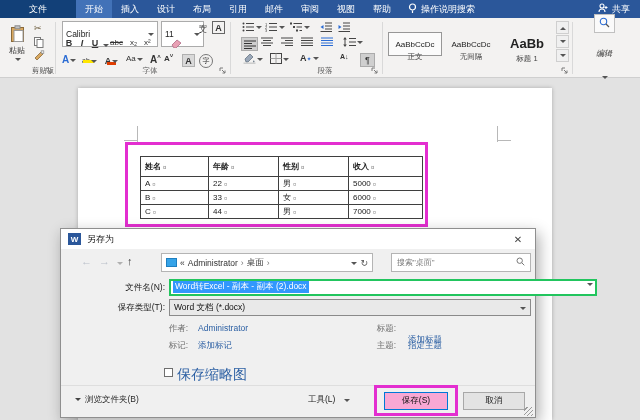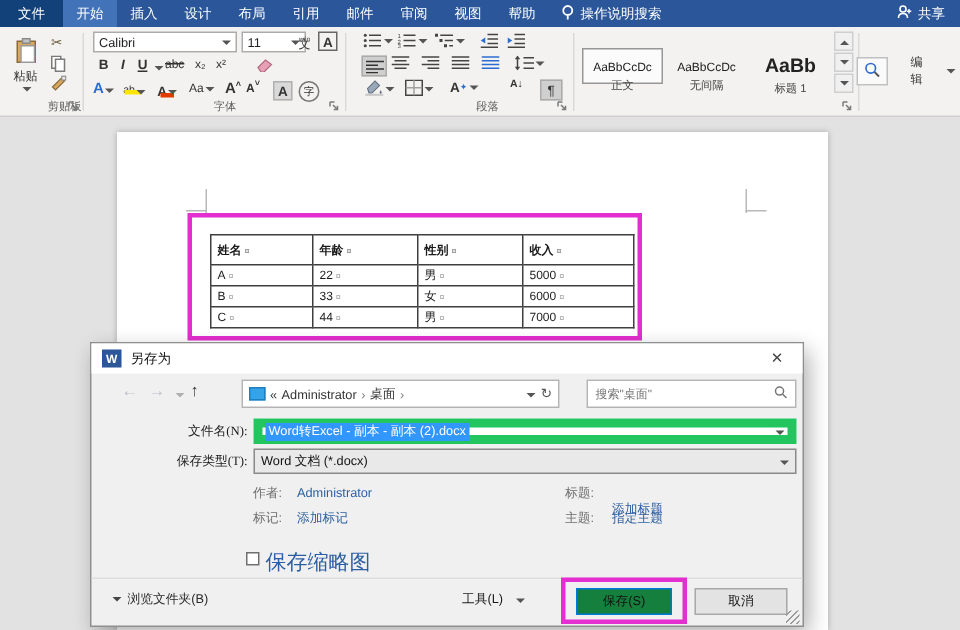--- a/index.html
+++ b/index.html
@@ -2,35 +2,35 @@
 <html><head>
 <meta charset="utf-8">
 <style>
   * { margin:0; padding:0; box-sizing:border-box; }
   body { font-family:"Liberation Sans","DejaVu Sans",sans-serif; }
   #screen { position:relative; width:640px; height:420px; overflow:hidden; background:#e2e2e2; }
 
   
   .tabbar { position:absolute; left:0; top:0; width:640px; height:18px; background:#2b579a; display:flex; align-items:stretch; }
   .tab { color:#fff; font-size:9px; padding:0 9px; display:flex; align-items:center; cursor:default; }
-  .tab.file { background:#124078; padding:0 12px;text-align:right; }
+  .tab.file { background:#124078; padding:0 29px;text-align:right; }
   .tab.sel { background:#4272b8; }
   .tellme { display:flex; align-items:center; color:#fff; font-size:9px; padding:0 8px; gap:4px; }
   .share { margin-left:auto; display:flex; align-items:center; color:#fff; font-size:9px; padding:0 10px; gap:4px; }
 
   
   .ribbon { position:absolute; left:0; top:18px; width:640px; height:60px; background:#f3f2f1; border-bottom:1px solid #cfcfcf; }
   .gsep { position:absolute; top:4px; width:1px; height:52px; background:#d9d9d9; }
   .glabel { position:absolute; top:48px; font-size:7.5px; color:#5d5d5d; text-align:center;margin-left:18px; }
   .lnch { position:absolute; top:49px; width:8px; height:8px; }
   .lnch svg { display:block; }
   .rbtn { position:absolute; display:flex; align-items:center; justify-content:center; font-size:8px; color:#333; }
   .pressed { background:#cfcfcf; border:1px solid #ababab; }
   .dd { width:0; height:0; border:3px solid transparent; border-top-color:#555; display:inline-block; margin-left:1px; position:relative; top:2px; }
-  .combo { position:absolute; background:#fff; border:1px solid #ababab; font-size:8.5px; color:#222; display:flex; align-items:center; padding:0 3px; height:14px; }
+  .combo { position:absolute; background:#fff; border:1px solid #ababab; font-size:8.5px; color:#222; display:flex; align-items:center; padding:12px 3px; height:14px; }
   .combo .dd { margin-left:auto; }
   .mini { font-size:9px; color:#6a5a3a; }
   .ltr { font-size:9px; font-weight:bold; color:#333; }
   .ylw { position:absolute; left:1px; bottom:1px; width:11px; height:3px; background:#ffe600; }
   .red { position:absolute; left:2px; bottom:1px; width:9px; height:3px; background:#e03c00; }
 
   
   .card { position:absolute; top:14px; width:54px; height:24px; border:1px solid transparent; text-align:center; }
   .card.sel { border-color:#979797; background:#fbfbfb; }
   .card .prev { font-size:8px; color:#222; margin-top:7px; }
@@ -53,34 +53,34 @@
   
   .dialog { position:absolute; left:60px; top:228px; width:476px; height:190px; background:#f0f0f0; border:1px solid #8f8f8f; box-shadow:3px 5px 14px rgba(0,0,0,.32); }
   .dtitle { position:absolute; left:0; top:0; width:100%; height:20px; background:#fff; display:flex; align-items:center; }
   .wicon { width:13px; height:12px; background:#2b579a; color:#fff; font-size:8px; font-weight:bold; display:flex; align-items:center; justify-content:center; margin-left:7px; }
   .dtitle .t { font-size:9px; color:#111; margin-left:6px; }
   .dclose { position:absolute; right:0; top:0; width:34px; height:20px; display:flex; align-items:center; justify-content:center; font-size:10px; color:#444; }
   .navbtn { position:absolute; font-size:11px; }
   .abar { position:absolute; left:100px; top:24px; width:212px; height:19px; background:#fff; border:1px solid #b4b4b4; display:flex; align-items:center; font-size:8.5px; color:#333; gap:3px; padding:0 4px; }
   .sbox { position:absolute; left:330px; top:24px; width:140px; height:19px; background:#fff; border:1px solid #b4b4b4; display:flex; align-items:center; font-size:8px; color:#767676; padding:0 5px; }
   .folder { width:11px; height:9px; background:#35a3e8; border:1px solid #1e7fc0; }
-  .dlbl { position:absolute; font-size:8.5px; color:#1a1a1a; text-align:right;font-family:Liberation Serif, serif; }
-  .fncombo { position:absolute; left:108px; top:50px; width:362px; height:17px; background:#fff; border:6px solid #22c55e; display:flex; align-items:center; padding:0 2px; }
+  .dlbl { position:absolute; font-size:8.5px; color:#1a1a1a; text-align:right; }
+  .fncombo { position:absolute; left:108px; top:50px; width:428px; height:17px; background:#fff; border:2px solid #22c55e; display:flex; align-items:flex-start; padding:0 2px; }
   .fnsel { background:#3297fd; color:#fff; font-size:8.5px; padding:0 2px; white-space:nowrap; }
   .stcombo { position:absolute; left:108px; top:70px; width:362px; height:17px; background:#e9e9e9; border:1px solid #8a8a8a; display:flex; align-items:center; font-size:8.5px; color:#111; padding:0 4px; }
   .mlbl { position:absolute; font-size:8.5px; color:#6e6e6e; text-align:right; }
   .mval { position:absolute; font-size:8.5px; color:#2b5fa3; }
   .cb { position:absolute; left:103px; top:139px; width:9px; height:9px; background:#fff; border:1px solid #6e6e6e; }
   .cblbl { position:absolute; left:116px; top:137px; font-size:14px; color:#2b5fa3; }
   .dfoot { position:absolute; left:0; top:156px; width:100%; height:33px; border-top:1px solid #dedede; }
   .browse { position:absolute; left:14px; top:8px; font-size:8.5px; color:#2a2a2a; display:flex; align-items:center; gap:4px; }
   .chev { width:0; height:0; border:3px solid transparent; border-top-color:#444; position:relative; top:1px; }
   .tools { position:absolute; left:247px; top:8px; font-size:8.5px; color:#1a1a1a; display:flex; align-items:center; gap:8px; }
   .btn { position:absolute; top:6px; height:18px; font-size:8.5px; color:#111; display:flex; align-items:center; justify-content:center; }
-  .btn.save { left:323px; width:64px; background:#15803d; border:1px solid #0078d7; }
+  .btn.save { left:323px; width:64px; background:#f9a8d4; border:1px solid #0078d7; }
   .btn.cancel { left:402px; width:62px; background:#e3e3e3; border:1px solid #a8a8a8; }
   .hl2 { position:absolute; left:313px; top:-1px; width:84px; height:31px; border:3px solid #e32ed0; }
   .grip { position:absolute; right:2px; bottom:2px; width:9px; height:9px;
           background:repeating-linear-gradient(135deg,transparent 0 2px,#9a9a9a 2px 3px); }
 </style>
 </head>
 <body>
 
 <div id="screen">
 
@@ -394,21 +394,21 @@
           <span class="tri-d"></span>
         </div>
     </div>
     <div class="lnch" style="left:561px">
         <svg width="8" height="8" viewBox="0 0 8 8">
           <path d="M1 1h3M1 1v3" stroke="#7a7a7a" fill="none"></path>
           <path d="M3 3l3 3M6 3.5V6H3.5" stroke="#7a7a7a" fill="none"></path>
         </svg>
       </div>
 
-    <div class="rbtn" style="left:580px; top:4px; width:48px; height:50px; flex-direction:row; gap:15px;">
+    <div class="rbtn" style="left:580px; top:4px; width:48px; height:50px; flex-direction:column; gap:15px;font-style:italic;">
       <span style="border:1px solid #c0c0c0; background:#fafafa; padding:2px 4px;">
         <svg width="11" height="11" viewBox="0 0 11 11">
             <circle cx="4.5" cy="4.5" r="3.2" fill="none" stroke="#2b6cd4" stroke-width="1.1"></circle>
             <line x1="7" y1="7" x2="10" y2="10" stroke="#555" stroke-width="1.3"></line>
           </svg>
       </span>
       <span style="font-size:8px">编辑</span>
       <span class="dd"></span>
     </div>
   </div>

